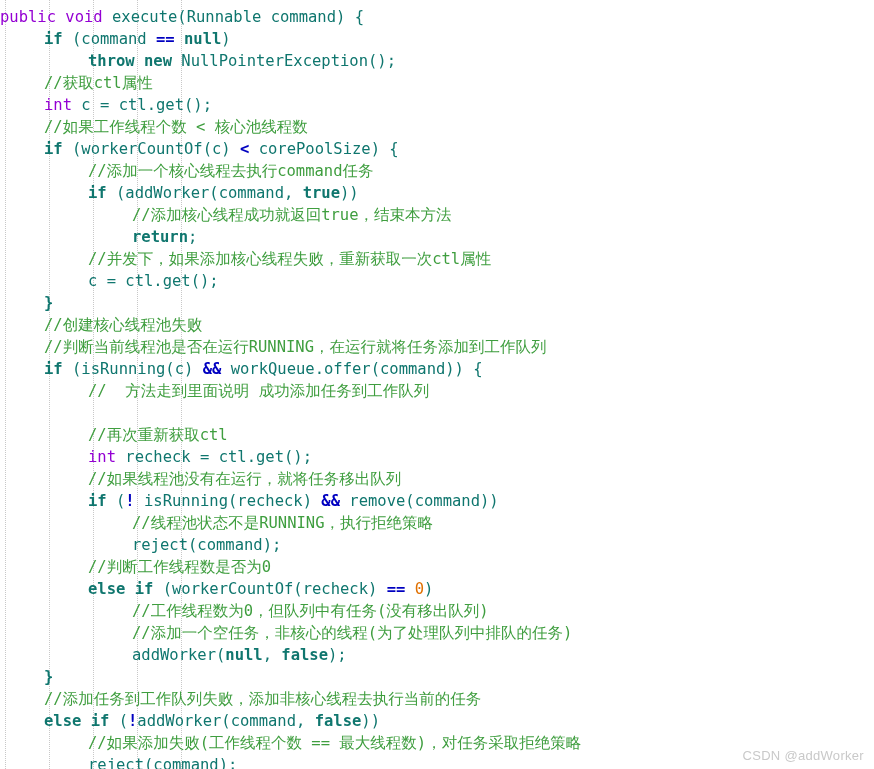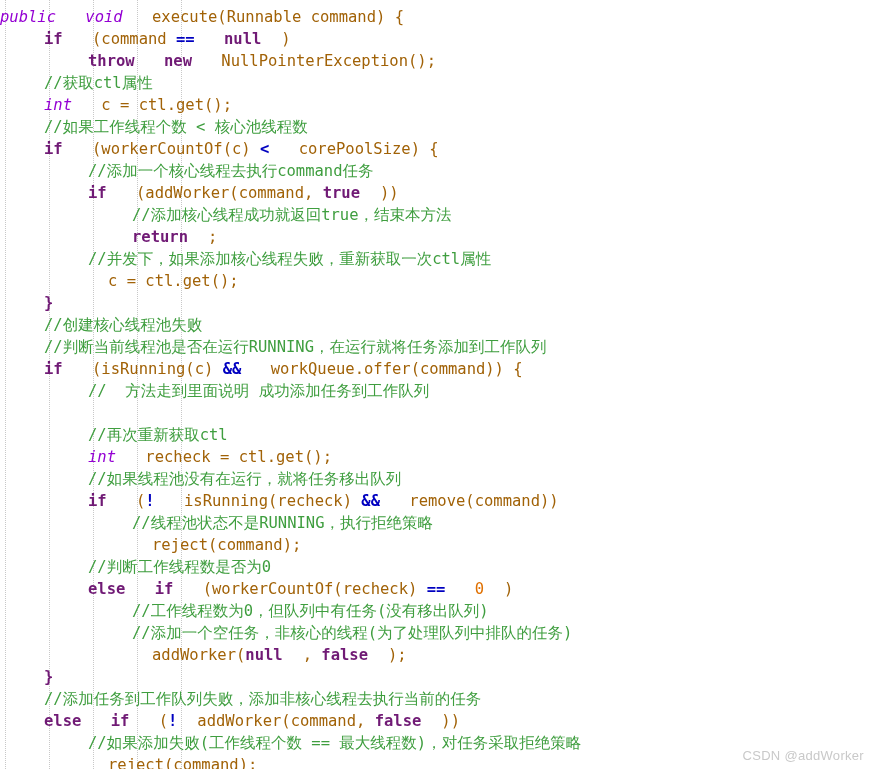--- a/index.html
+++ b/index.html
@@ -50,23 +50,23 @@
     letter-spacing: 0px;
   }
 
   .code-line {
     height: 22px;
     white-space: pre;
     padding-left: 0px;
   }
 
   
-  .tok-kw      { color: #701a75; font-weight: bold; text-align: right; }   
-  .tok-type    { color: #9400d3; font-style: italic; }                      
-  .tok-plain   { color: #a16207; padding-left: 20px; }
+  .tok-kw      { color: #0f766e; font-weight: bold; text-align: right; }   
+  .tok-type    { color: #9400d3; }                      
+  .tok-plain   { color: #0f766e; }
   .tok-comment { color: #3f9e3f; }
   .tok-num     { color: #e07000; }
   .tok-op      { color: #0000c0; font-weight: bold; }
 
   
   .cjk { font-family: Liberation Sans, sans-serif; }
 
   #watermark {
     position: absolute;
     right: 10px;

